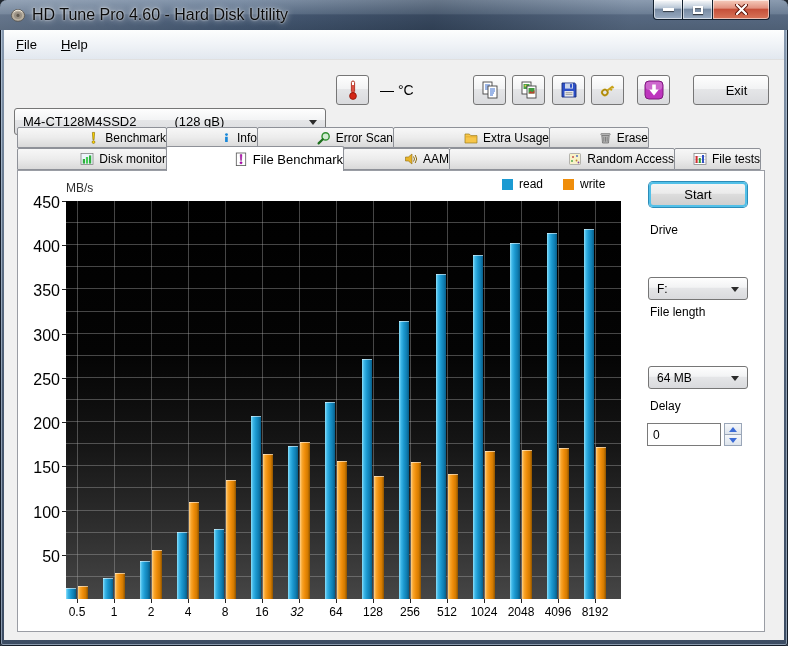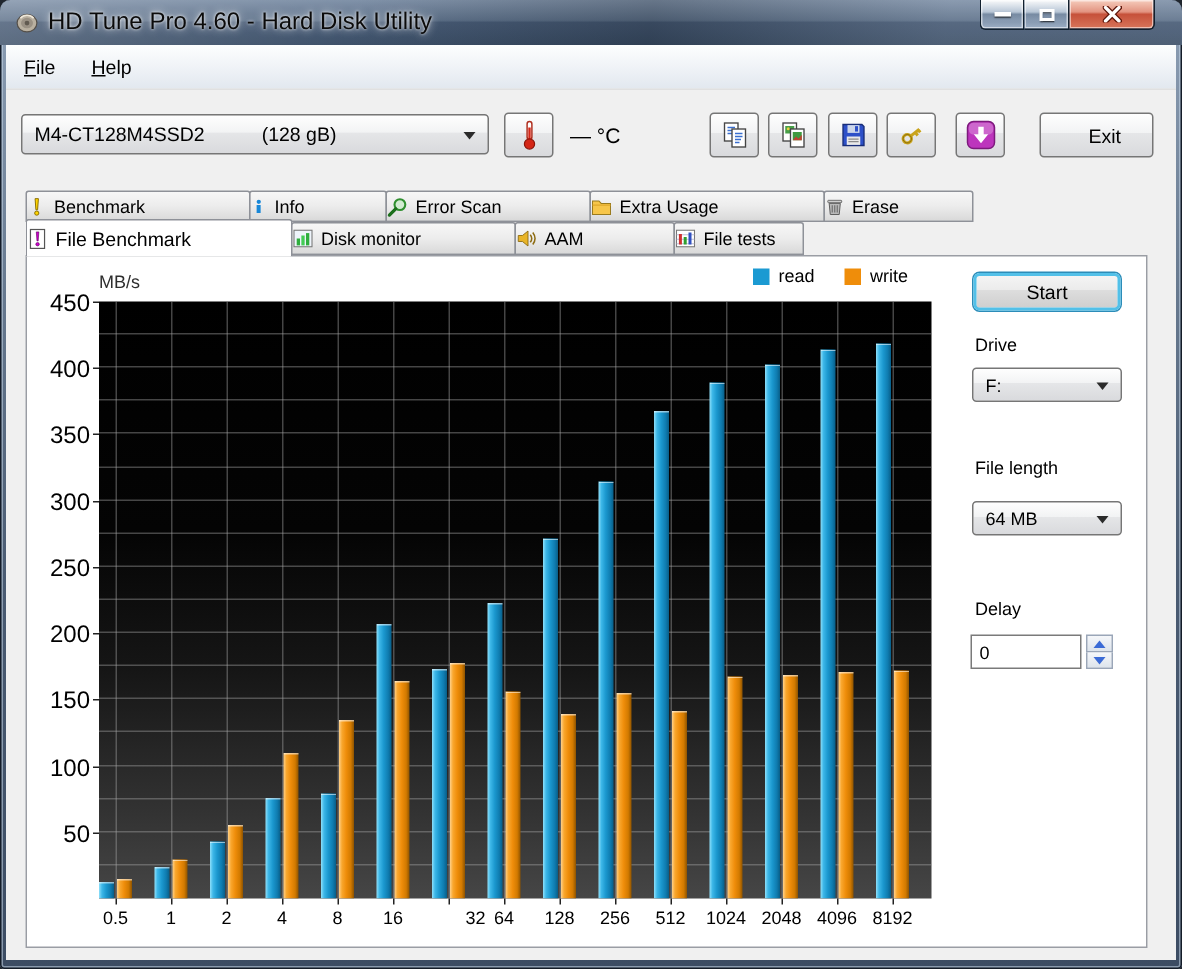--- a/index.html
+++ b/index.html
@@ -27,35 +27,35 @@
   
   .client{position:absolute;left:4px;top:30px;width:780px;height:610px;background:#f0f0f0;}
   .menubar{position:absolute;left:0;top:0;width:100%;height:30px;display:flex;align-items:center;
        background:linear-gradient(180deg,#fdfefe 0%,#f0f3f7 50%,#e2e8ef 100%);border-bottom:1px solid #e0e0e0;}
   .menu-item{padding:0 12px;font-size:13px;color:#000;height:100%;display:flex;align-items:center;}
   .menu-item .accel{text-decoration:underline;}
   
   .toolbar{position:absolute;left:0;top:31px;width:100%;height:60px;}
   .chrome{border:1px solid #767676;border-radius:3px;
        background:linear-gradient(180deg,#fefefe 0%,#f2f3f4 45%,#e5e6e8 46%,#d9dadd 100%);padding-left:11px;}
-  .combo{display:flex;align-items:center;padding:0 8px;font-size:13px;color:#000;position:relative;}
+  .combo{display:flex;align-items:center;padding:0 8px;font-size:13px;color:#000;position:relative;margin-top:32px;}
   .combo .arr{position:absolute;right:8px;top:50%;margin-top:-2px;width:0;height:0;border:4px solid transparent;border-top:5px solid #2b2b2b;}
   .drive-combo{position:absolute;left:10px;top:15px;width:312px;height:27px;}
   .drive-combo .cap{margin-left:38px;}
   .tbtn{position:absolute;top:14px;width:33px;height:30px;display:flex;align-items:center;justify-content:center;padding:0;}
   .thermo-btn{left:332px;}
   .temp-text{position:absolute;left:376px;top:21px;font-size:14px;color:#000;}
   .b-copytext{left:469px;}.b-copyimg{left:508px;}.b-save{left:548px;}.b-key{left:587px;}.b-update{left:633px;}
   .exit-btn{position:absolute;left:689px;top:14px;width:76px;height:30px;font-size:13px;color:#000;
       display:flex;align-items:center;justify-content:center;}
   
   .tabs-row{position:absolute;display:flex;}
   .tabs1{left:13px;top:97px;width:748px;height:21px;}
   .tabs2{left:13px;top:118px;width:748px;height:22px;}
-  .tab{height:100%;display:flex;align-items:center;justify-content:flex-start;gap:5px;font-size:12px;color:#000;
+  .tab{height:100%;display:flex;align-items:center;justify-content:flex-end;gap:5px;font-size:12px;color:#000;
       border:1px solid #8e9198;border-radius:2px 2px 0 0;
       background:linear-gradient(180deg,#f7f7f7 0%,#ececec 50%,#d9d9d9 100%);}
   .tab + .tab{border-left:1px solid #8e9198;margin-left:-1px;}
   .tab.active{background:#fff;height:25px;margin-top:-2px;z-index:6;position:relative;border-bottom:none;font-size:13px;}
   .tab svg{flex:0 0 auto;}
   
   .content{position:absolute;left:13px;top:140px;width:748px;height:462px;background:#fff;border:1px solid #9a9da4;z-index:2;}
   .unit-label{position:absolute;left:48px;top:10px;font-size:12px;color:#2e2e2e;}
   .legend{position:absolute;left:484px;top:6px;display:flex;align-items:center;gap:6px;font-size:12px;color:#000;}
   .legend .sw{width:11px;height:11px;display:inline-block;}
@@ -235,43 +235,54 @@
         <svg width="13" height="14" viewBox="0 0 14 14">
           <rect x="2" y="2.2" width="10" height="1.7" rx="0.5" fill="#cfcfcf" stroke="#5a5a5a" stroke-width="0.6"></rect>
           <path d="M3 4.4h8l-.8 8H3.8z" fill="#b9b9b9" stroke="#5a5a5a" stroke-width="0.7"></path>
           <path d="M5.2 5.8v5.2M7 5.8v5.2M8.8 5.8v5.2" stroke="#6a6a6a" stroke-width="0.8"></path>
         </svg>
         <span>Erase</span>
       </div>
     </div>
 
     <div class="tabs-row tabs2">
+      <div class="tab" style="width:150px">
+        <svg width="14" height="14" viewBox="0 0 14 14">
+          <rect x="1" y="1.5" width="12" height="11" fill="#eef4fb" stroke="#777" stroke-width="0.7"></rect>
+          <rect x="2.8" y="7" width="2.2" height="4.6" fill="#2fae3e"></rect>
+          <rect x="5.9" y="5" width="2.2" height="6.6" fill="#43cc55"></rect>
+          <rect x="9" y="3.4" width="2.2" height="8.2" fill="#2fae3e"></rect>
+        </svg>
+        <span>Disk monitor</span>
+      </div>
       <div class="tab active" style="width:178px">
         <svg width="14" height="15" viewBox="0 0 14 15">
           <rect x="2.3" y="1" width="9.4" height="12.6" fill="#fff" stroke="#555" stroke-width="0.8"></rect>
           <path d="M6.2 2.6h1.7l-.45 6h-.8z" fill="#cc00cc" stroke="#5c005c" stroke-width="0.4"></path>
           <circle cx="7.05" cy="10.8" r="1.15" fill="#cc00cc" stroke="#5c005c" stroke-width="0.4"></circle>
         </svg>
         <span>File Benchmark</span>
       </div>
-      <div class="tab" style="width:150px">
-        <svg width="14" height="14" viewBox="0 0 14 14">
-          <rect x="1" y="1.5" width="12" height="11" fill="#eef4fb" stroke="#777" stroke-width="0.7"></rect>
-          <rect x="2.8" y="7" width="2.2" height="4.6" fill="#2fae3e"></rect>
-          <rect x="5.9" y="5" width="2.2" height="6.6" fill="#43cc55"></rect>
-          <rect x="9" y="3.4" width="2.2" height="8.2" fill="#2fae3e"></rect>
-        </svg>
-        <span>Disk monitor</span>
-      </div>
       <div class="tab" style="width:107px">
         <svg width="14" height="14" viewBox="0 0 14 14">
           <path d="M1.5 5h2.8L8 2v10L4.3 9H1.5z" fill="#e8b428" stroke="#8d6c12" stroke-width="0.6"></path>
           <path d="M9.5 4.5q2 2.5 0 5M11.2 3q3 4 0 8" fill="none" stroke="#8d6c12" stroke-width="1"></path>
         </svg>
         <span>AAM</span>
+      </div>
+      <div class="tab" style="width:226px">
+        <svg width="14" height="14" viewBox="0 0 14 14">
+          <rect x="1.5" y="1.5" width="11" height="11" rx="1" fill="#f7f2c8" stroke="#999" stroke-width="0.7"></rect>
+          <circle cx="5" cy="5" r="0.9" fill="#c04040"></circle>
+            <circle cx="9" cy="4" r="0.9" fill="#4060c0"></circle>
+          <circle cx="4" cy="9" r="0.9" fill="#40a040"></circle>
+            <circle cx="8.5" cy="8.5" r="0.9" fill="#c08030"></circle>
+          <circle cx="10.5" cy="10.5" r="0.9" fill="#8040a0"></circle>
+        </svg>
+        <span>Random Access</span>
       </div>
       <div class="tab" style="width:87px">
         <svg width="14" height="14" viewBox="0 0 14 14">
           <rect x="1" y="1.5" width="12" height="11" fill="#fff" stroke="#777" stroke-width="0.7"></rect>
           <path d="M1 4.5h12M1 7.5h12M1 10.5h12" stroke="#aac" stroke-width="0.5"></path>
           <rect x="2.6" y="4" width="2" height="7" fill="#d03030"></rect>
           <rect x="5.8" y="6" width="2" height="5" fill="#30a030"></rect>
           <rect x="9" y="3" width="2" height="8" fill="#3050c0"></rect>
         </svg>
         <span>File tests</span>
@@ -379,21 +390,21 @@
           <div class="xlab" style="left: 76px;">1</div>
           <div class="xtick" style="left: 133px;"></div>
           <div class="xlab" style="left: 113px;">2</div>
           <div class="xtick" style="left: 170px;"></div>
           <div class="xlab" style="left: 150px;">4</div>
           <div class="xtick" style="left: 207px;"></div>
           <div class="xlab" style="left: 187px;">8</div>
           <div class="xtick" style="left: 244px;"></div>
           <div class="xlab" style="left: 224px;">16</div>
           <div class="xtick" style="left: 281px;"></div>
-          <div class="xlab" style="left: 279px;">32</div>
+          <div class="xlab" style="left: 259px; font-style: italic;">32</div>
           <div class="xtick" style="left: 318px;"></div>
           <div class="xlab" style="left: 298px;">64</div>
           <div class="xtick" style="left: 355px;"></div>
           <div class="xlab" style="left: 335px;">128</div>
           <div class="xtick" style="left: 392px;"></div>
           <div class="xlab" style="left: 372px;">256</div>
           <div class="xtick" style="left: 429px;"></div>
           <div class="xlab" style="left: 409px;">512</div>
           <div class="xtick" style="left: 466px;"></div>
           <div class="xlab" style="left: 446px;">1024</div>

